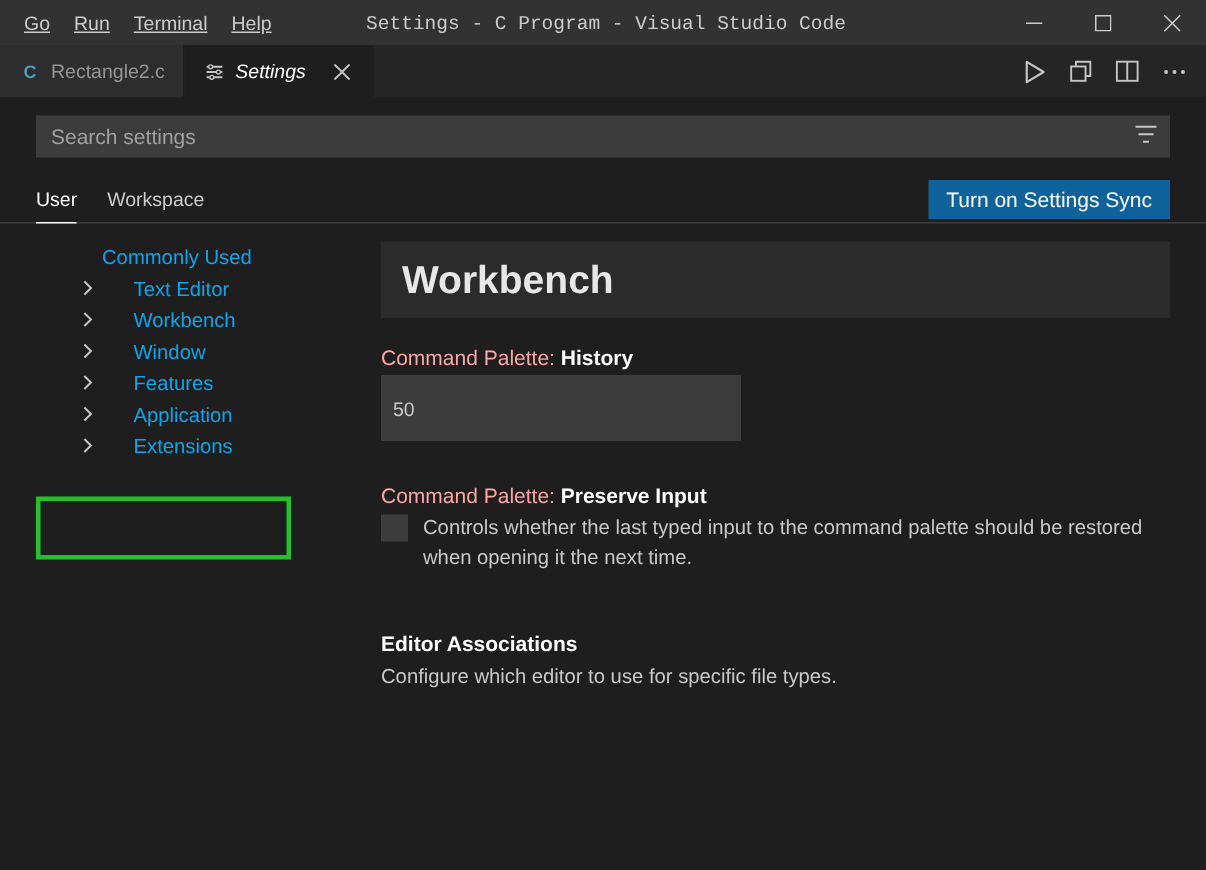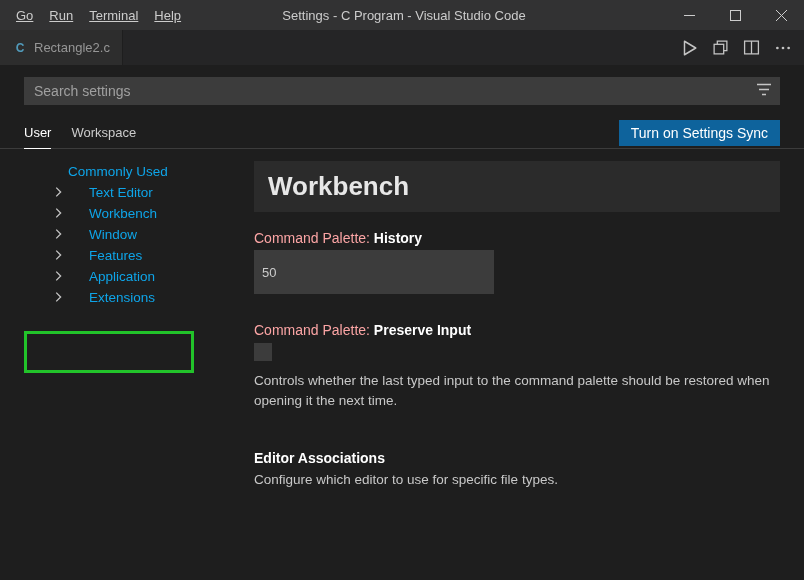--- a/index.html
+++ b/index.html
@@ -29,20 +29,21 @@
     cursor: pointer;
   }
   .menu-item .mnemonic { text-decoration: underline; }
   .title-center {
     flex: 1;
     text-align: center;
     position: absolute;
     left: 4px; right: 0;
     pointer-events: none;
     color: #cccccc;
+    font-family: Liberation Mono, monospace;
   }
   .window-controls {
     margin-left: auto;
     display: flex;
     height: 100%;
   }
   .win-btn {
     width: 46px;
     display: flex;
     align-items: center;
@@ -206,21 +207,21 @@
   .num-input {
     background: #3c3c3c;
     border: none;
     color: #cccccc;
     width: 240px;
     height: 44px;
     padding: 0 8px;
     font-size: 13px;
     outline:none;
   }
-  .bool-setting .setting-desc-row { display:flex; gap:10px;flex-direction:column; }
+  .bool-setting .setting-desc-row { display:flex; gap:10px; }
   .checkbox {
     width:18px; height:18px;
     background:#3c3c3c;
     flex-shrink:0;
     margin-top:1px;
     cursor:pointer;
   }
   .toc-wrap { position:relative; }
 </style>
 </head>
@@ -250,20 +251,36 @@
           <path d="M0 0l11 11M11 0L0 11" stroke="currentColor"></path>
         </svg>
       </div>
   </div>
 </div>
 
 <div class="tabbar">
   <div class="tab">
     <span class="tab-icon" style="color:#519aba;font-weight:600;font-size:12px;">C</span>
     <span>Rectangle2.c</span>
+  </div>
+  <div class="tab active italic">
+    <span class="tab-icon">
+      <svg width="14" height="14" viewBox="0 0 16 16" fill="none">
+          <path d="M2 4h12M2 8h12M2 12h12" stroke="#c5c5c5" stroke-width="1.4"></path>
+          <circle cx="5" cy="4" r="1.5" fill="#1e1e1e" stroke="#c5c5c5"></circle>
+          <circle cx="11" cy="8" r="1.5" fill="#1e1e1e" stroke="#c5c5c5"></circle>
+          <circle cx="6" cy="12" r="1.5" fill="#1e1e1e" stroke="#c5c5c5"></circle>
+        </svg>
+    </span>
+    <span>Settings</span>
+    <span class="tab-close" style="margin-left:10px;">
+      <svg width="12" height="12" viewBox="0 0 12 12">
+          <path d="M1 1l10 10M11 1L1 11" stroke="currentColor" stroke-width="1.2"></path>
+        </svg>
+    </span>
   </div>
   <div class="tab-actions">
     <span class="act">
         <svg width="18" height="18" viewBox="0 0 16 16">
           <path d="M4 2l10 6-10 6V2z" fill="none" stroke="#c5c5c5" stroke-width="1.3" stroke-linejoin="round"></path>
         </svg>
       </span>
     <span class="act">
         <svg width="17" height="17" viewBox="0 0 16 16">
           <rect x="2" y="5" width="9" height="9" fill="none" stroke="#c5c5c5" stroke-width="1.2"></rect>

